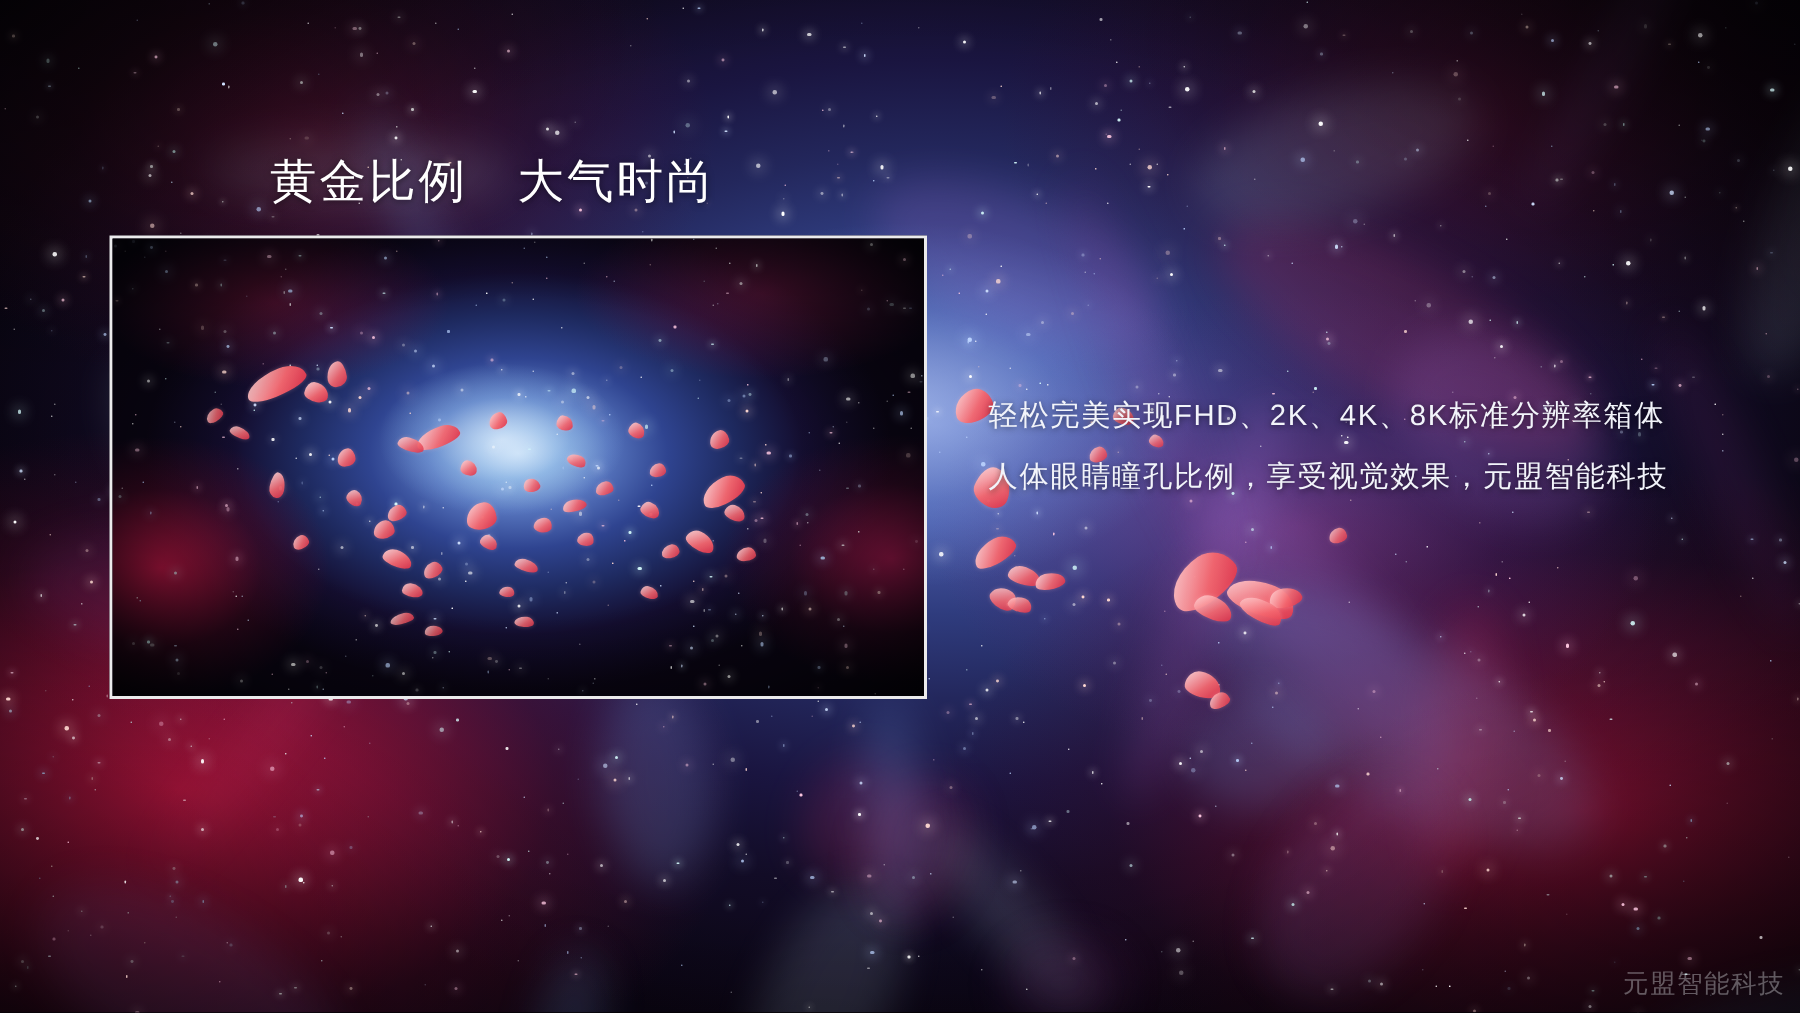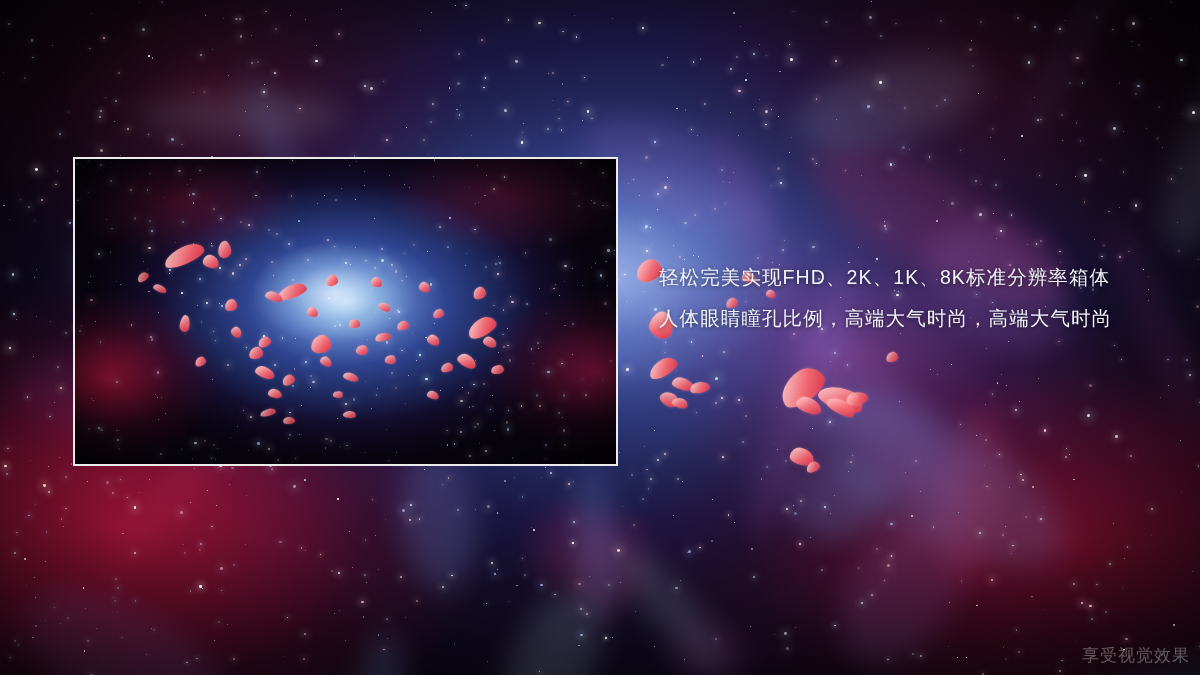--- a/index.html
+++ b/index.html
@@ -1503,21 +1503,22 @@
         <i class="petal" style="left:408px;top:178px;width:14px;height:10px;border-radius:38% 62% 42% 58% / 62% 68% 32% 38%;transform:rotate(18deg);opacity:0.9"></i>
         <i class="petal" style="left:416px;top:206px;width:13px;height:9px;border-radius:62% 38% 58% 42% / 68% 62% 38% 32%;transform:rotate(-4deg);opacity:0.9"></i>
         <i class="petal" style="left:352px;top:232px;width:12px;height:8px;border-radius:38% 62% 42% 58% / 62% 68% 32% 38%;transform:rotate(12deg);opacity:0.88"></i>
         <i class="petal" style="left:268px;top:252px;width:13px;height:7px;border-radius:62% 38% 58% 42% / 68% 62% 38% 32%;transform:rotate(6deg);opacity:0.88"></i>
         <i class="petal" style="left:208px;top:258px;width:12px;height:7px;border-radius:38% 62% 42% 58% / 62% 68% 32% 38%;transform:rotate(-10deg);opacity:0.88"></i>
         <i class="petal" style="left:120px;top:198px;width:11px;height:9px;border-radius:62% 38% 58% 42% / 68% 62% 38% 32%;transform:rotate(-20deg);opacity:0.9"></i>
       </div>
     <div class="inner-bg in-vig"></div>
   </div>
 
+  <div id="title">黄金比例　大气时尚</div>
 
   <div id="body-text">
-    <div class="body-line">轻松完美实现FHD、2K、1K、8K标准分辨率箱体</div>
-    <div class="body-line">人体眼睛瞳孔比例，高端大气时尚，高端大气时尚</div>
+    <div class="body-line">轻松完美实现FHD、2K、4K、8K标准分辨率箱体</div>
+    <div class="body-line">人体眼睛瞳孔比例，享受视觉效果，元盟智能科技</div>
   </div>
 
-  <div id="watermark">享受视觉效果</div>
+  <div id="watermark">元盟智能科技</div>
 
 </div>
 
 </body></html>

